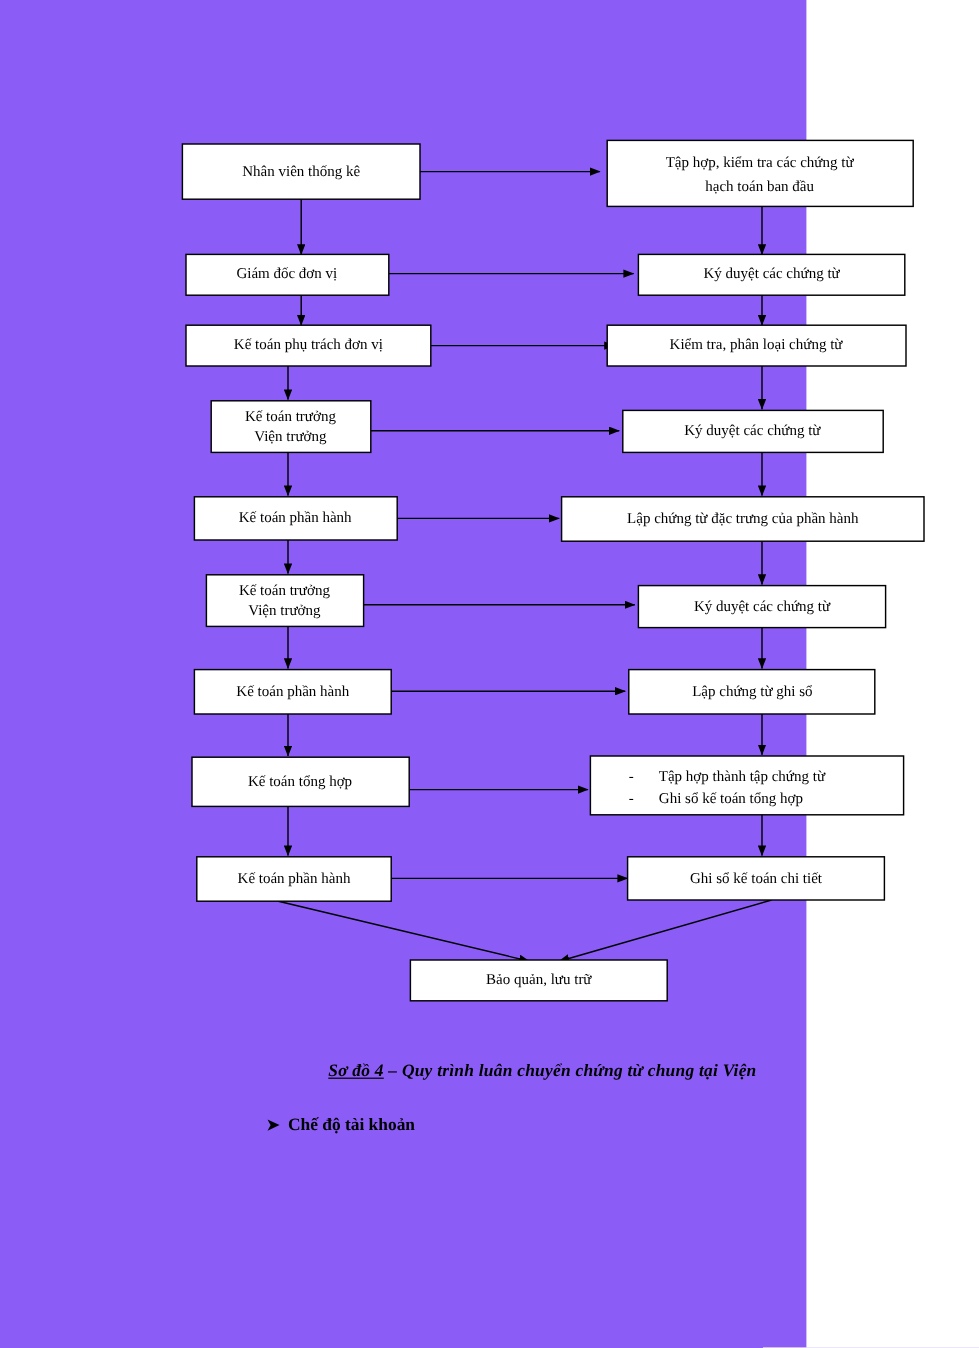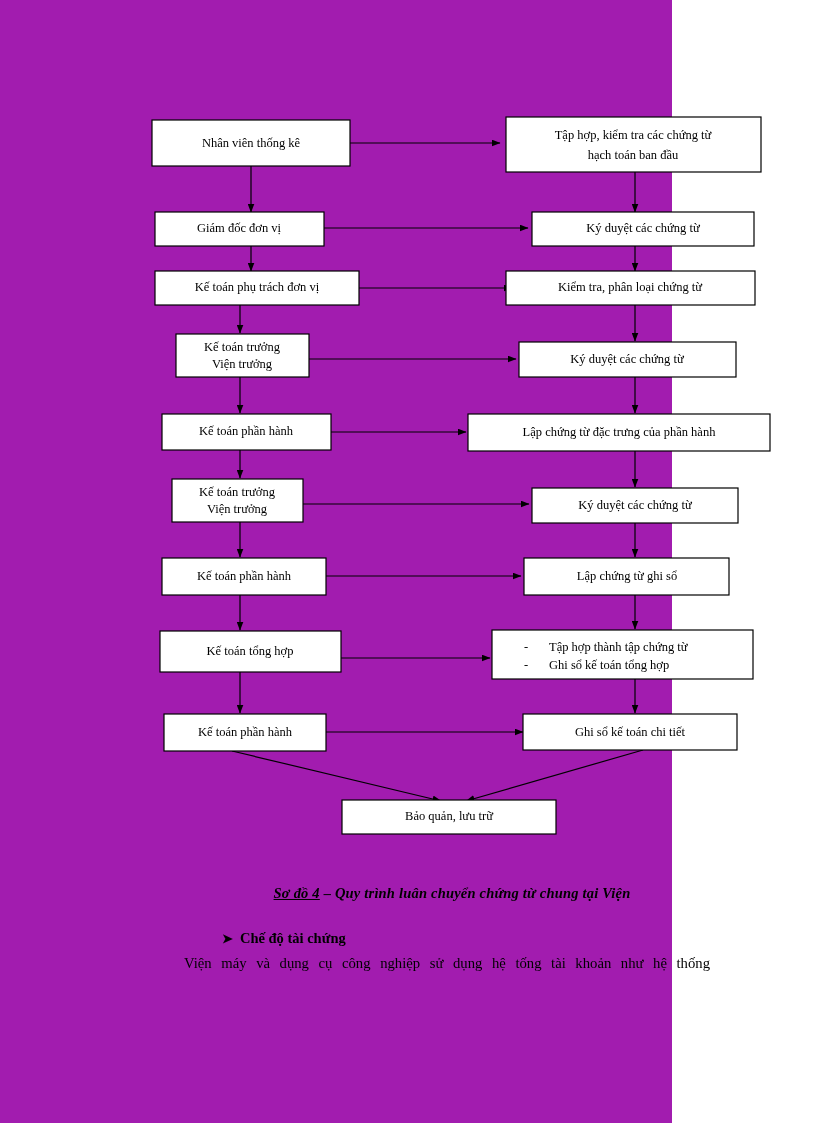--- a/index.html
+++ b/index.html
@@ -12,21 +12,21 @@
     height: 1123px;
     position: relative;
     font-family: "Liberation Serif", "DejaVu Serif", serif;
     color: #000000;
     overflow: hidden;
   }
   #page {
     position: relative;
     width: 672px;
     height: 1123px;
-    background: #a21caf;
+    background: #8b5cf6;
   }
   #flowchart {
     position: absolute;
     left: 0;
     top: 0;
     width: 816px;
     height: 870px;
   }
   .node-rect {
     fill: #ffffff;
@@ -283,20 +283,19 @@
       <text class="node-label" x="449" y="817">Bảo quản, lưu trữ</text>
     </g>
   </svg>
 
   <div class="caption-block">
     <span class="caption-text"><span class="u">Sơ đồ 4</span><span> – Quy trình luân chuyển chứng từ chung tại Viện</span></span>
   </div>
 
   <div class="body-block">
     <div class="bullet-head">
-      <span class="arrowglyph">➤</span><span>Chế độ tài chứng</span>
+      <span class="arrowglyph">➤</span><span>Chế độ tài khoản</span>
     </div>
     <div class="para">
-      <span class="indent-line">Viện máy và dụng cụ công nghiệp sử dụng hệ tống tài khoản như hệ thống</span>
     </div>
   </div>
 
 </div>
 
 </body></html>

